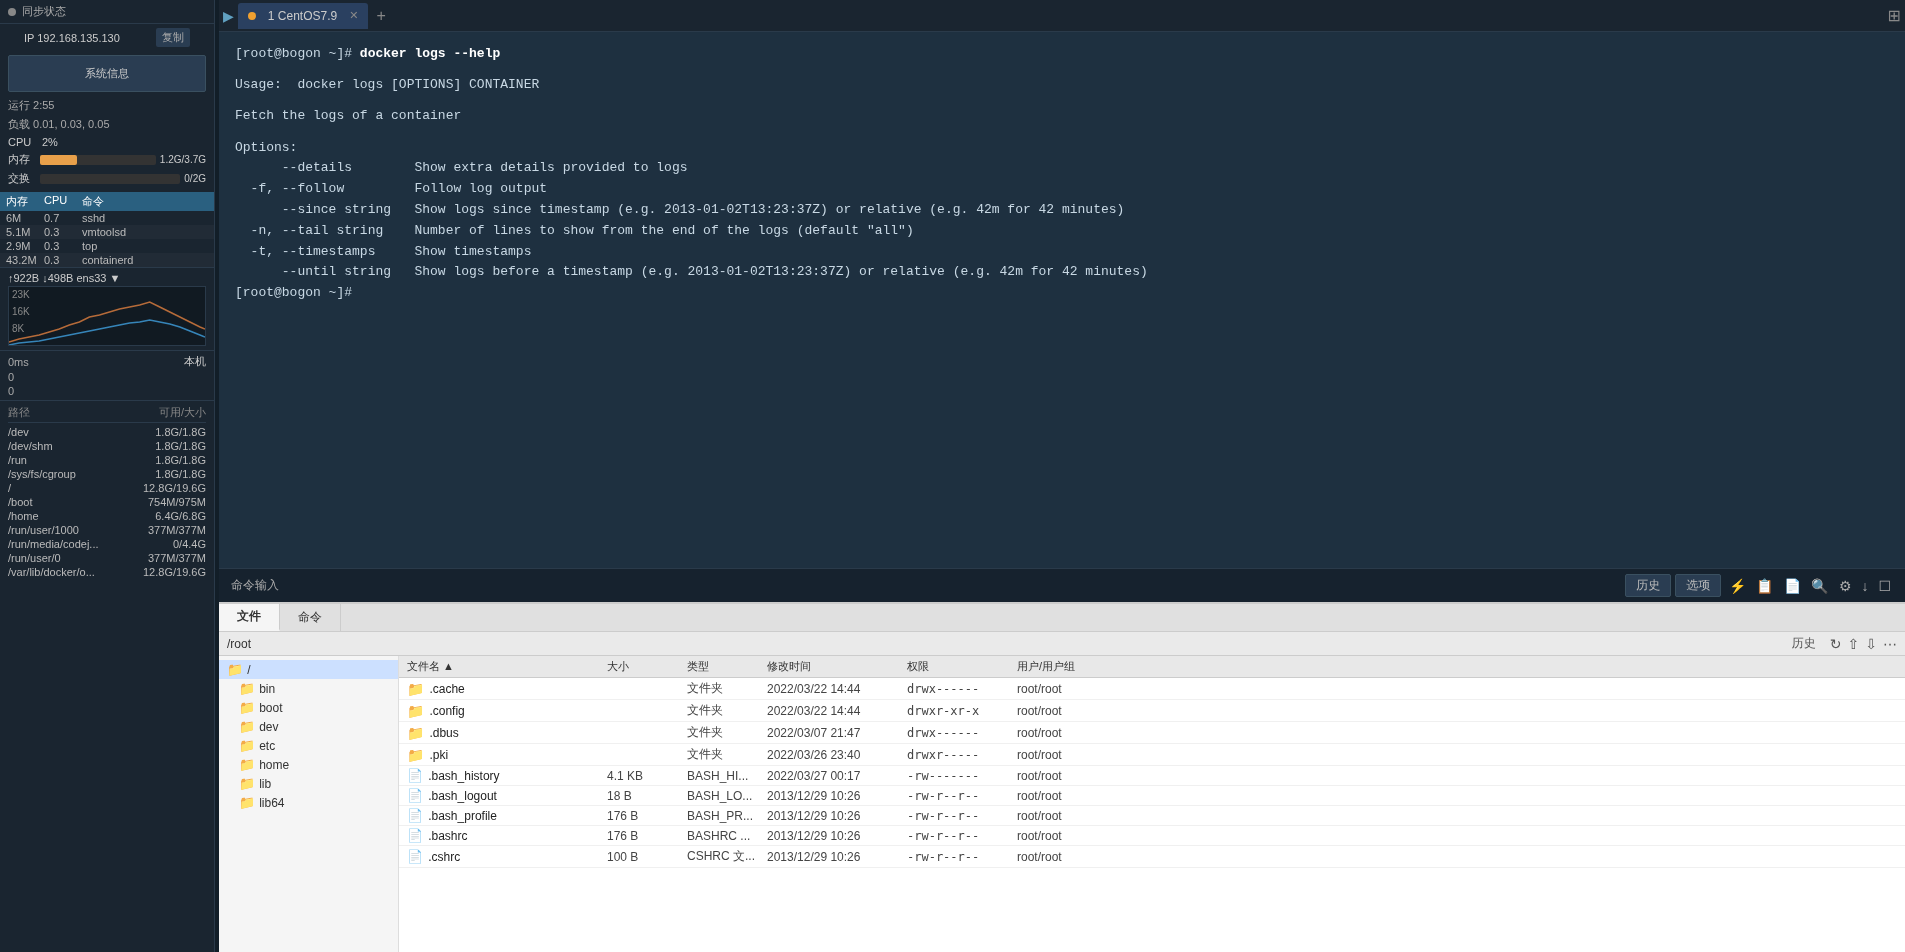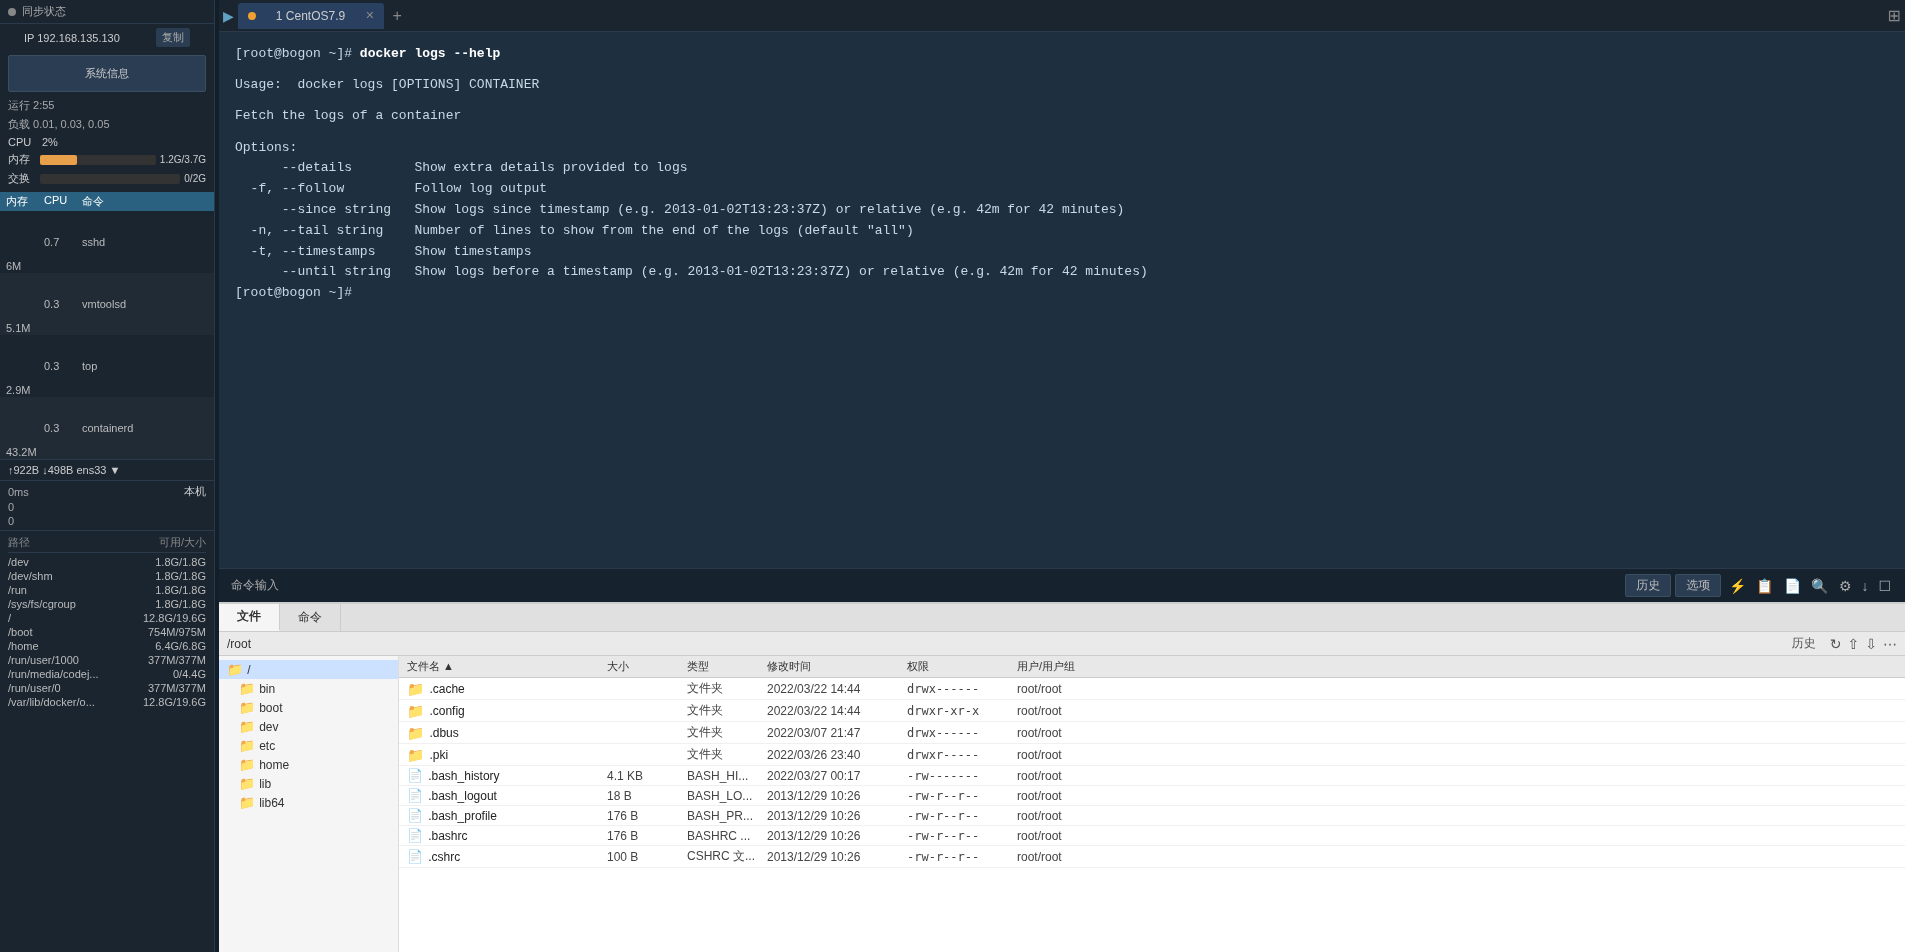--- a/index.html
+++ b/index.html
@@ -53,21 +53,21 @@
       display: flex; background: #2a6080; color: #fff; padding: 2px 6px; gap: 2px;
       margin-top: 4px;
     }
     .proc-th { flex: 1; font-size: 11px; }
     .proc-th.mem { width: 36px; flex: none; }
     .proc-th.cpu { width: 36px; flex: none; }
     .proc-th.cmd { flex: 2; }
     .proc-row { display: flex; padding: 1px 6px; gap: 2px; color: #bbb; align-items: center; }
     .proc-row:nth-child(even) { background: rgba(255,255,255,0.03); }
     .proc-cell { flex: 1; font-size: 11px; overflow: hidden; text-overflow: ellipsis; white-space: nowrap; }
-    .proc-cell.mem { width: 36px; flex: none; margin-top: 48px; }
+    .proc-cell.mem { width: 36px; flex: none; }
     .proc-cell.cpu { width: 36px; flex: none; }
     .proc-cell.cmd { flex: 2; }
 
     
     .net-section { padding: 4px 8px; border-top: 1px solid #2a3a4a; }
     .net-title { display: flex; align-items: center; gap: 4px; color: #ccc; font-size: 11px; }
     .net-chart { height: 60px; background: #111a22; margin-top: 2px; border: 1px solid #2a3a4a; position: relative; overflow: hidden; }
 
     
     .latency-section { padding: 2px 8px; border-top: 1px solid #2a3a4a; }
@@ -89,21 +89,21 @@
       flex-direction: column;
       background: #1a2a36;
     }
 
     
     .tab-bar {
       display: flex; align-items: center; background: #1a2530; border-bottom: 1px solid #2a3a4a; height: 32px; padding: 0 4px;
     }
     .tab-icon { color: #60a0c0; margin-right: 4px; font-size: 14px; }
     .tab-item {
-      display: flex; align-items: center; background: #2a4060; color: #ccc; padding: 0 10px; height: 26px; border-radius: 3px 3px 0 0; font-size: 12px; cursor: pointer; margin-right: 2px; gap: 20px;
+      display: flex; align-items: center; background: #2a4060; color: #ccc; padding: 0 10px; height: 26px; border-radius: 3px 3px 0 0; font-size: 12px; cursor: pointer; margin-right: 2px; gap: 12px;
     }
     .tab-active-dot { width: 8px; height: 8px; border-radius: 50%; background: #f0a030; display: inline-block; }
     .tab-close { color: #888; cursor: pointer; font-size: 11px; }
     .tab-add { color: #888; cursor: pointer; font-size: 16px; padding: 0 6px; }
     .tab-spacer { flex: 1; }
     .tab-grid-icon { color: #888; font-size: 16px; cursor: pointer; }
 
     
     .terminal-area {
       flex: 1;
@@ -260,20 +260,31 @@
       <div class="proc-row">
       <span class="proc-cell mem">43.2M</span>
       <span class="proc-cell cpu">0.3</span>
       <span class="proc-cell cmd">containerd</span>
     </div>
     </div>
 
   <div class="net-section">
     <div class="net-title">
       <span>↑922B ↓498B ens33 ▼</span>
+    </div>
+    <div class="net-chart">
+      <svg width="100%" height="60" viewBox="0 0 195 60" preserveAspectRatio="none">
+        <polyline points="0,55 10,52 20,50 30,48 40,45 50,42 60,38 70,35 80,30 90,28 100,25 110,22 120,20 130,18 140,15 150,20 160,25 170,30 180,35 190,40 195,42" fill="none" stroke="#e08040" stroke-width="1.5" opacity="0.8"></polyline>
+        <polyline points="0,58 10,56 20,55 30,54 40,52 50,50 60,48 70,46 80,44 90,42 100,40 110,38 120,36 130,35 140,33 150,35 160,37 170,40 180,44 190,48 195,50" fill="none" stroke="#40a0e0" stroke-width="1.5" opacity="0.8"></polyline>
+      </svg>
+      <div style="position:absolute;top:2px;left:3px;display:flex;flex-direction:column;gap:6px;">
+        <span style="color:#888;font-size:10px;">23K</span>
+        <span style="color:#888;font-size:10px;">16K</span>
+        <span style="color:#888;font-size:10px;">8K</span>
+      </div>
     </div>
   </div>
 
   <div class="latency-section">
     <div class="latency-row">
       <span class="latency-label">0ms</span>
       <span class="latency-local">本机</span>
     </div>
     <div class="latency-row">
       <span>0</span>

